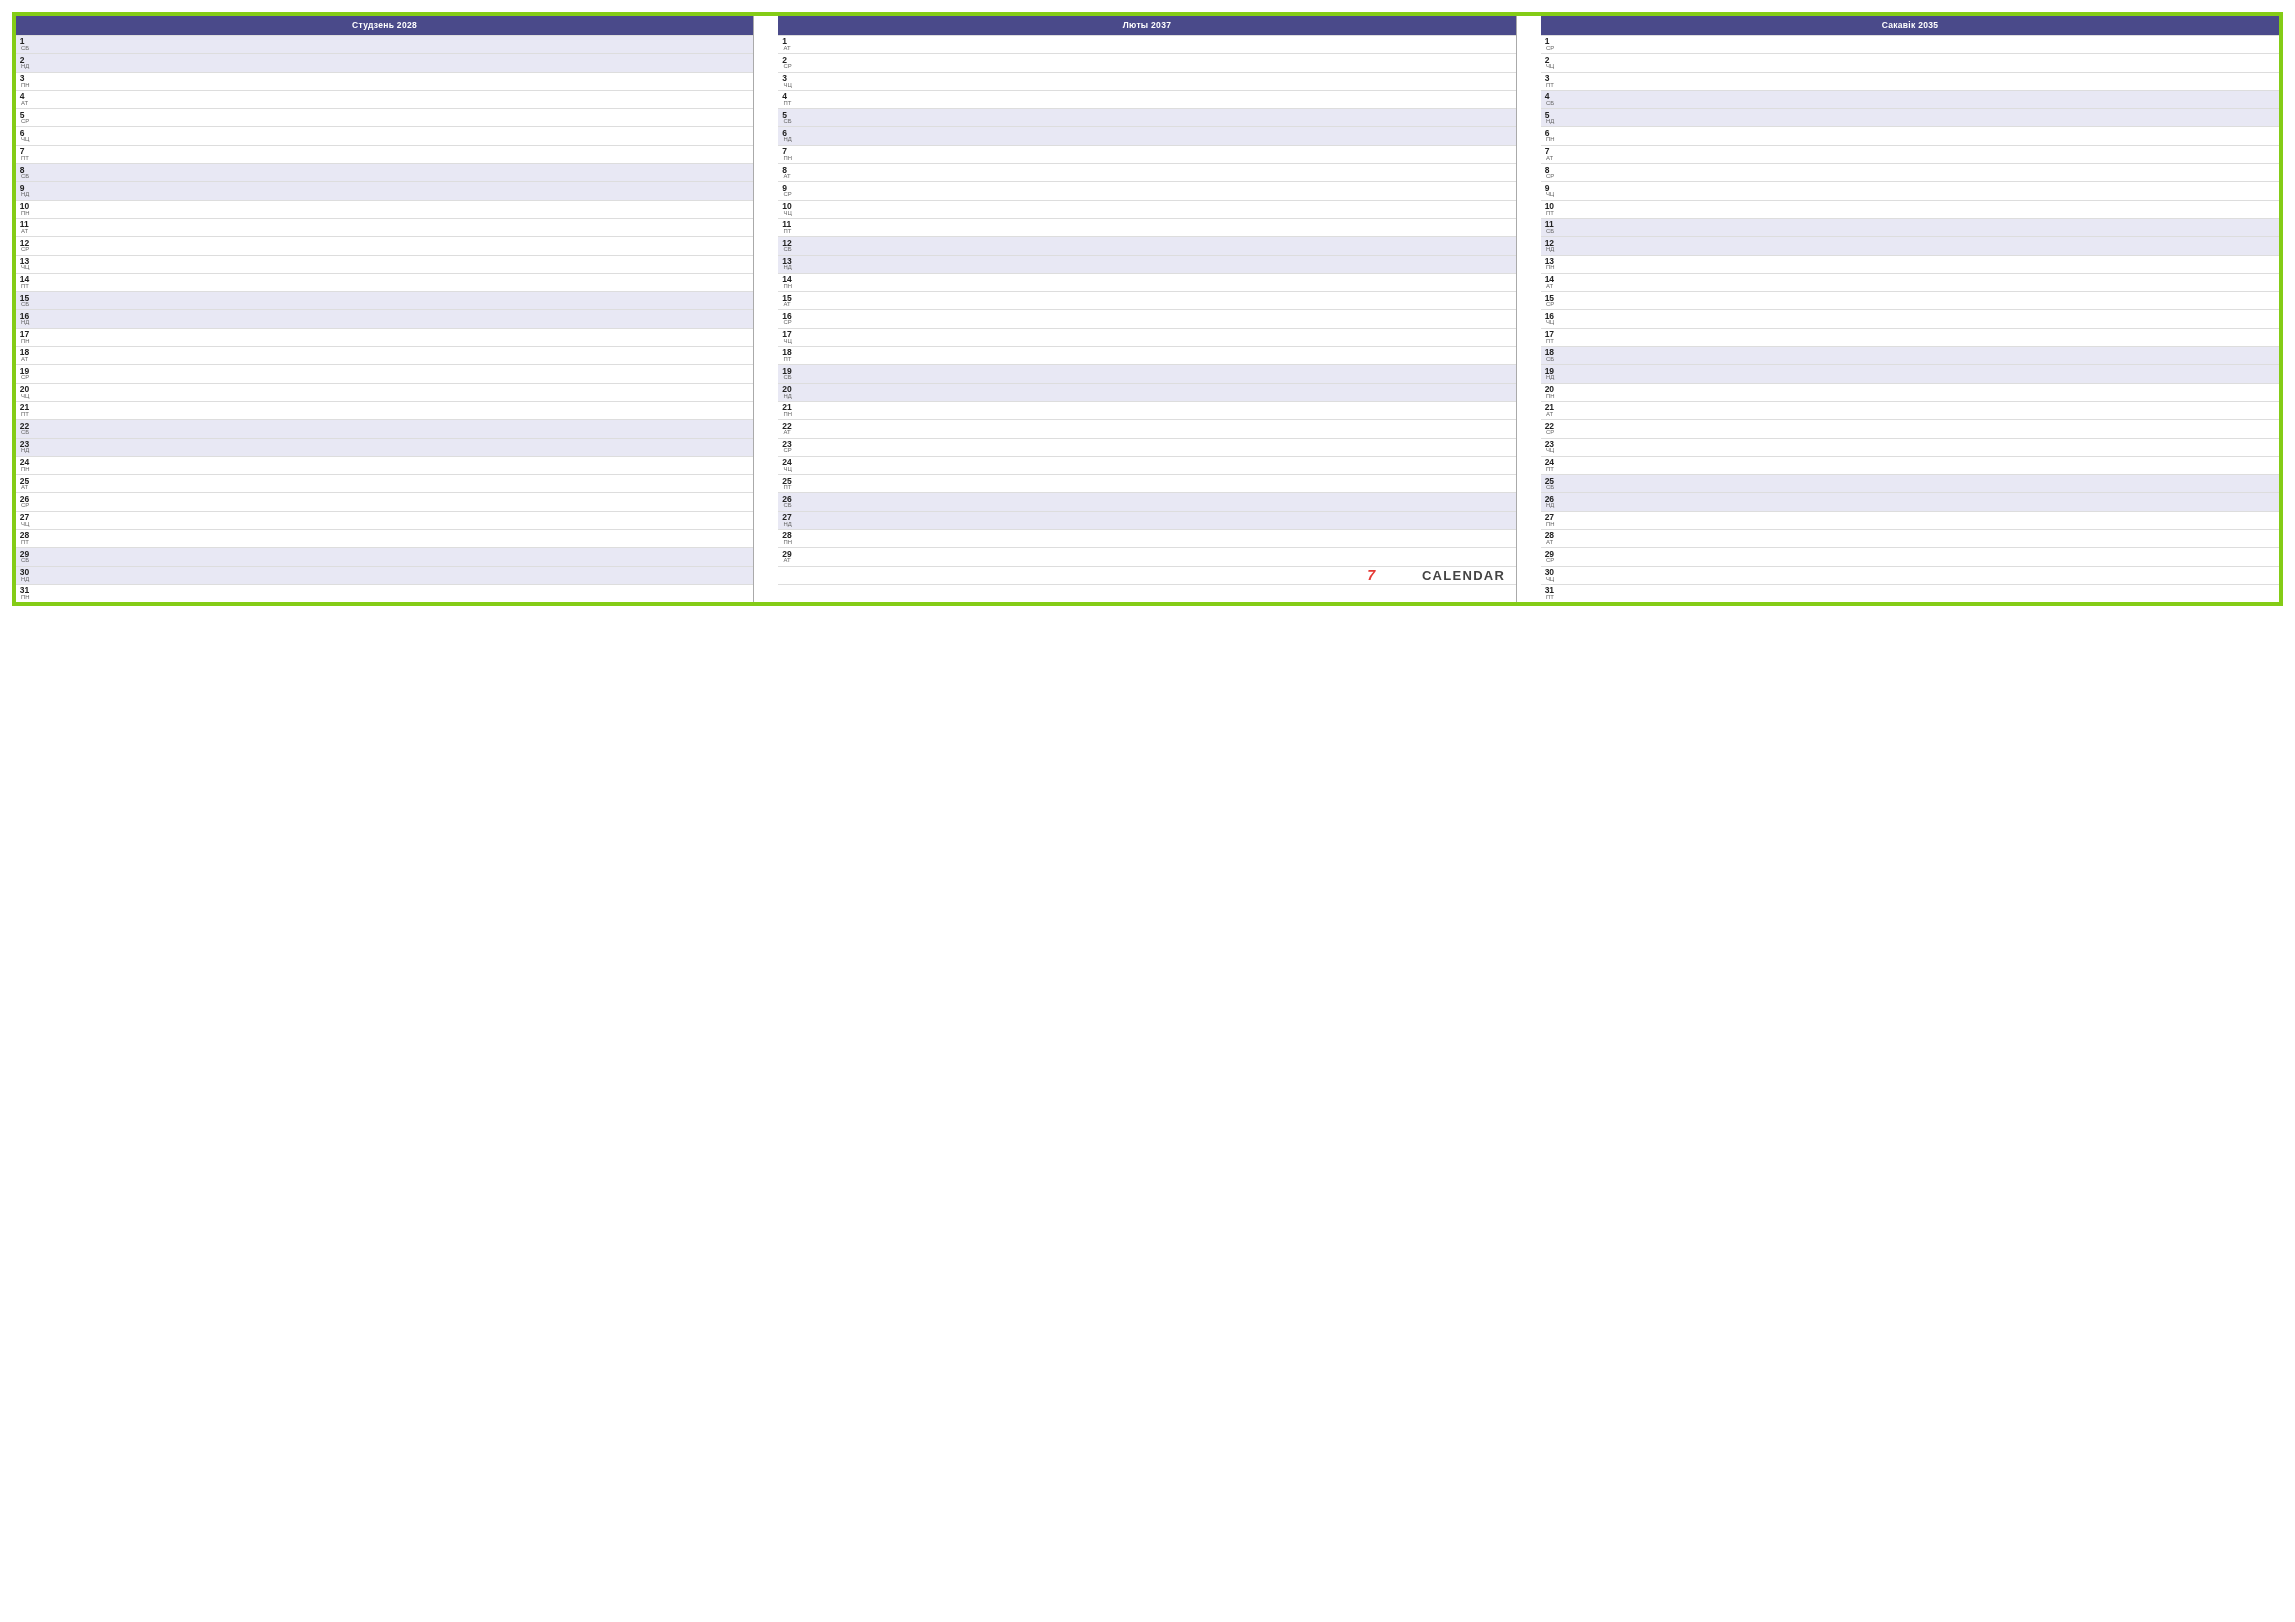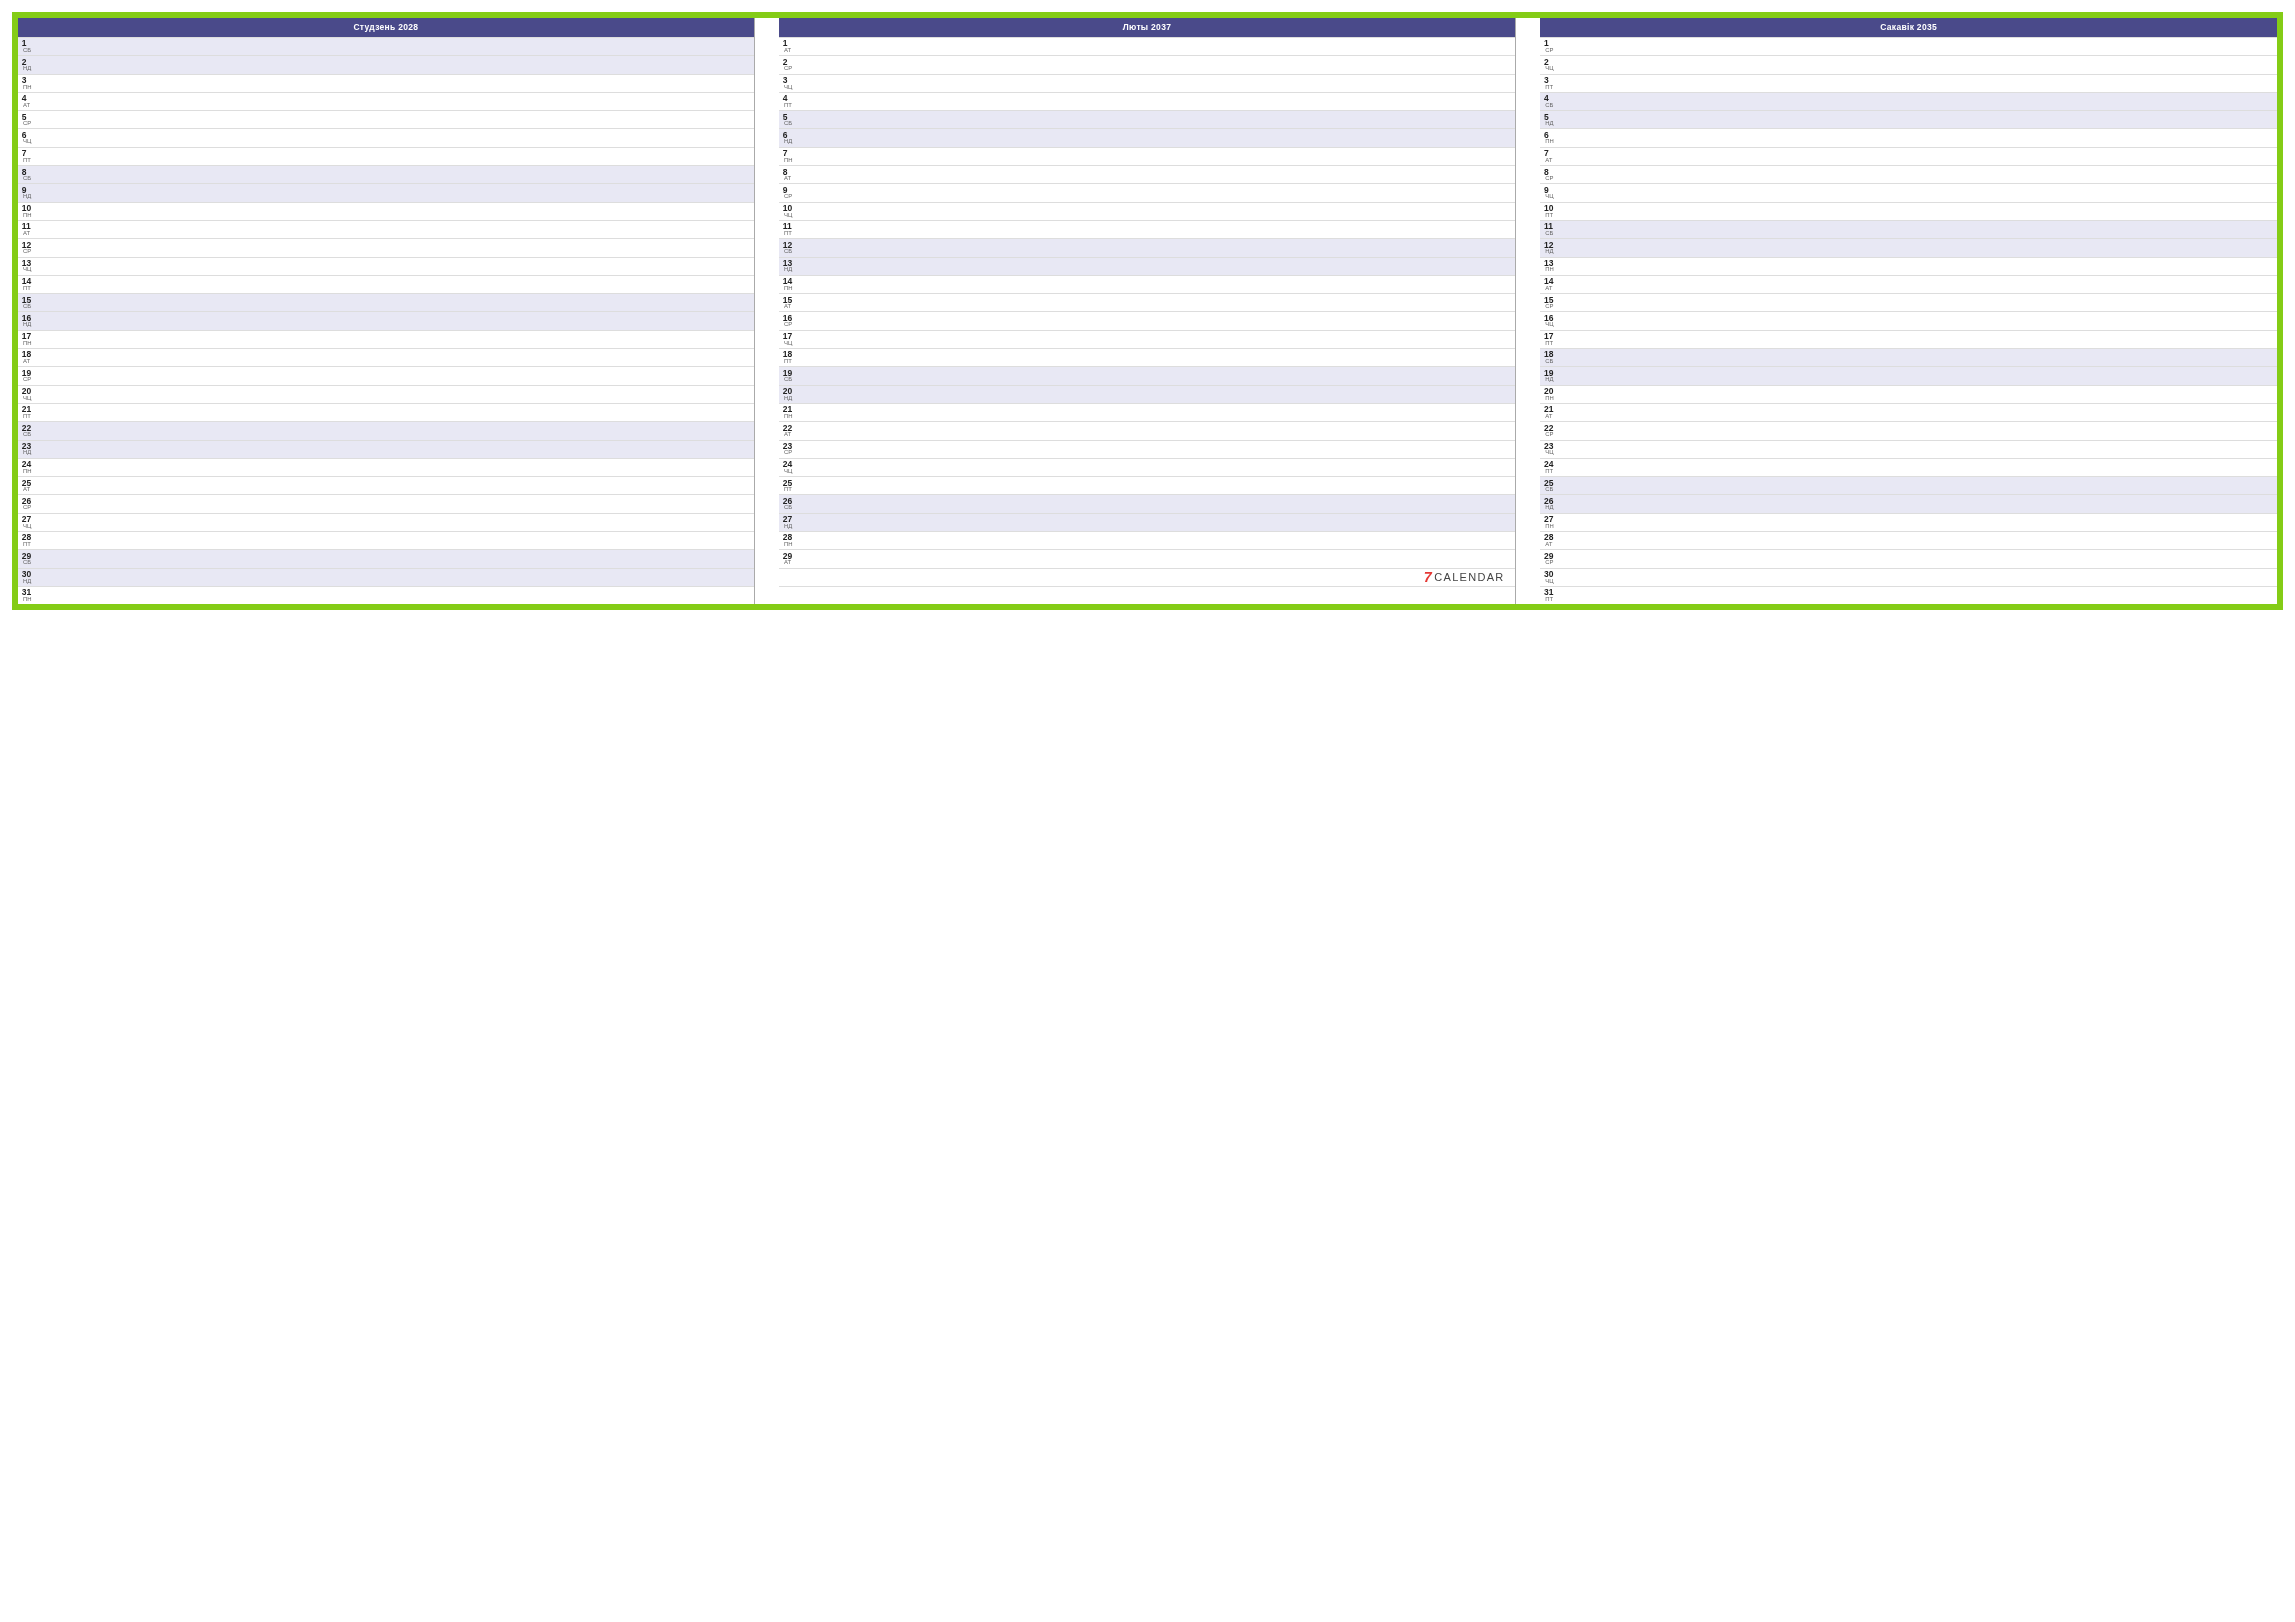--- a/index.html
+++ b/index.html
@@ -10,21 +10,21 @@
       color: #333;
       width: 100%;
     }
     .page {
       width: 100%;
       padding: 11.8px 11.8px 11.8px 11.8px;
     }
     .calendar-grid {
       display: grid;
       grid-template-columns: 1fr 1fr 1fr;
-      border: 6px solid #84cc16;
+      border: 4px solid #84cc16;
       width: 100%;
       gap: 24px;
     }
     .month-col {
       border-right: 1px solid #aaa;
     }
     .month-col:last-child {
       border-right: none;
     }
     .month-header {
@@ -75,25 +75,26 @@
       position: relative;
     }
     .logo-seven {
       font-size: 14.4px;
       font-weight: bold;
       color: #e53935;
       font-style: italic;
       line-height: 1;
     }
     .logo-text {
-      font-size: 11px;
-      font-weight: normal;
+      font-size: 13px;
+      font-weight: bold;
       color: #444;
       letter-spacing: 1.3px;
       text-transform: uppercase;
+      margin-left: 44px;
     }
   </style>
 </head>
 <body>
 
 <div class="page">
   <div class="calendar-grid" id="calendar-grid">
   <div class="month-col">
         <div class="month-header">Студзень 2028</div>
         <div class="day-row weekend">

